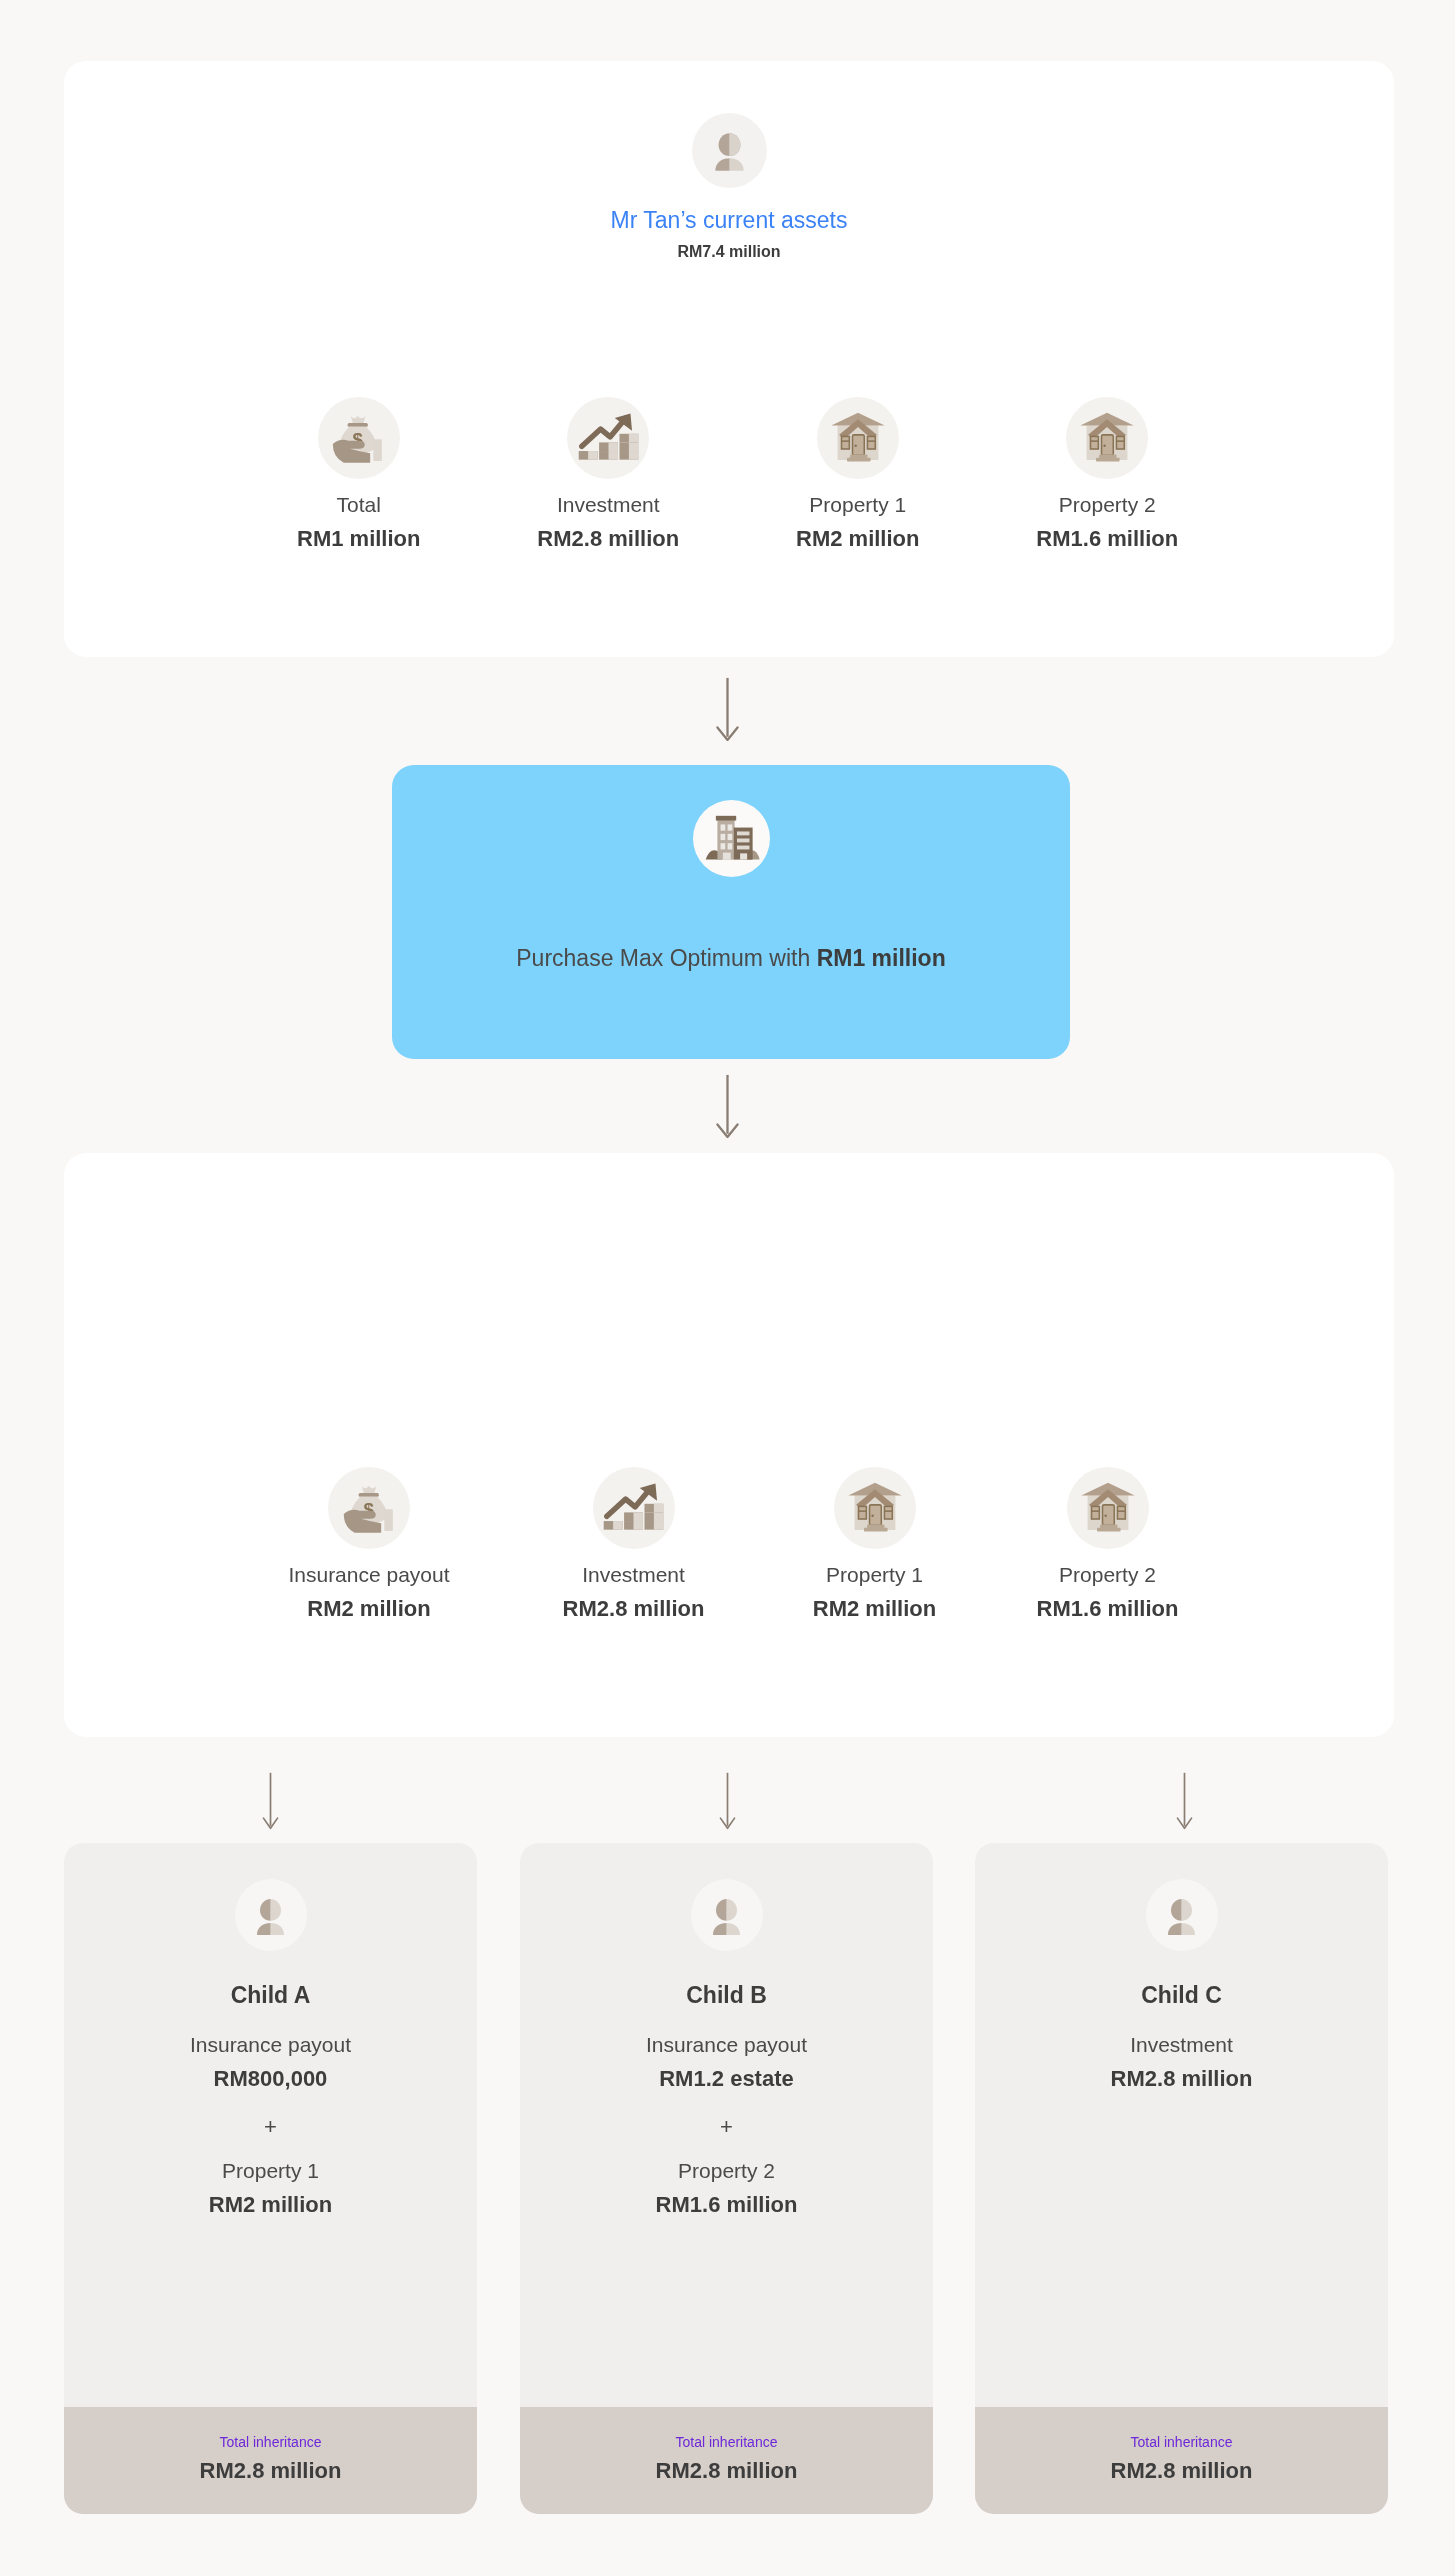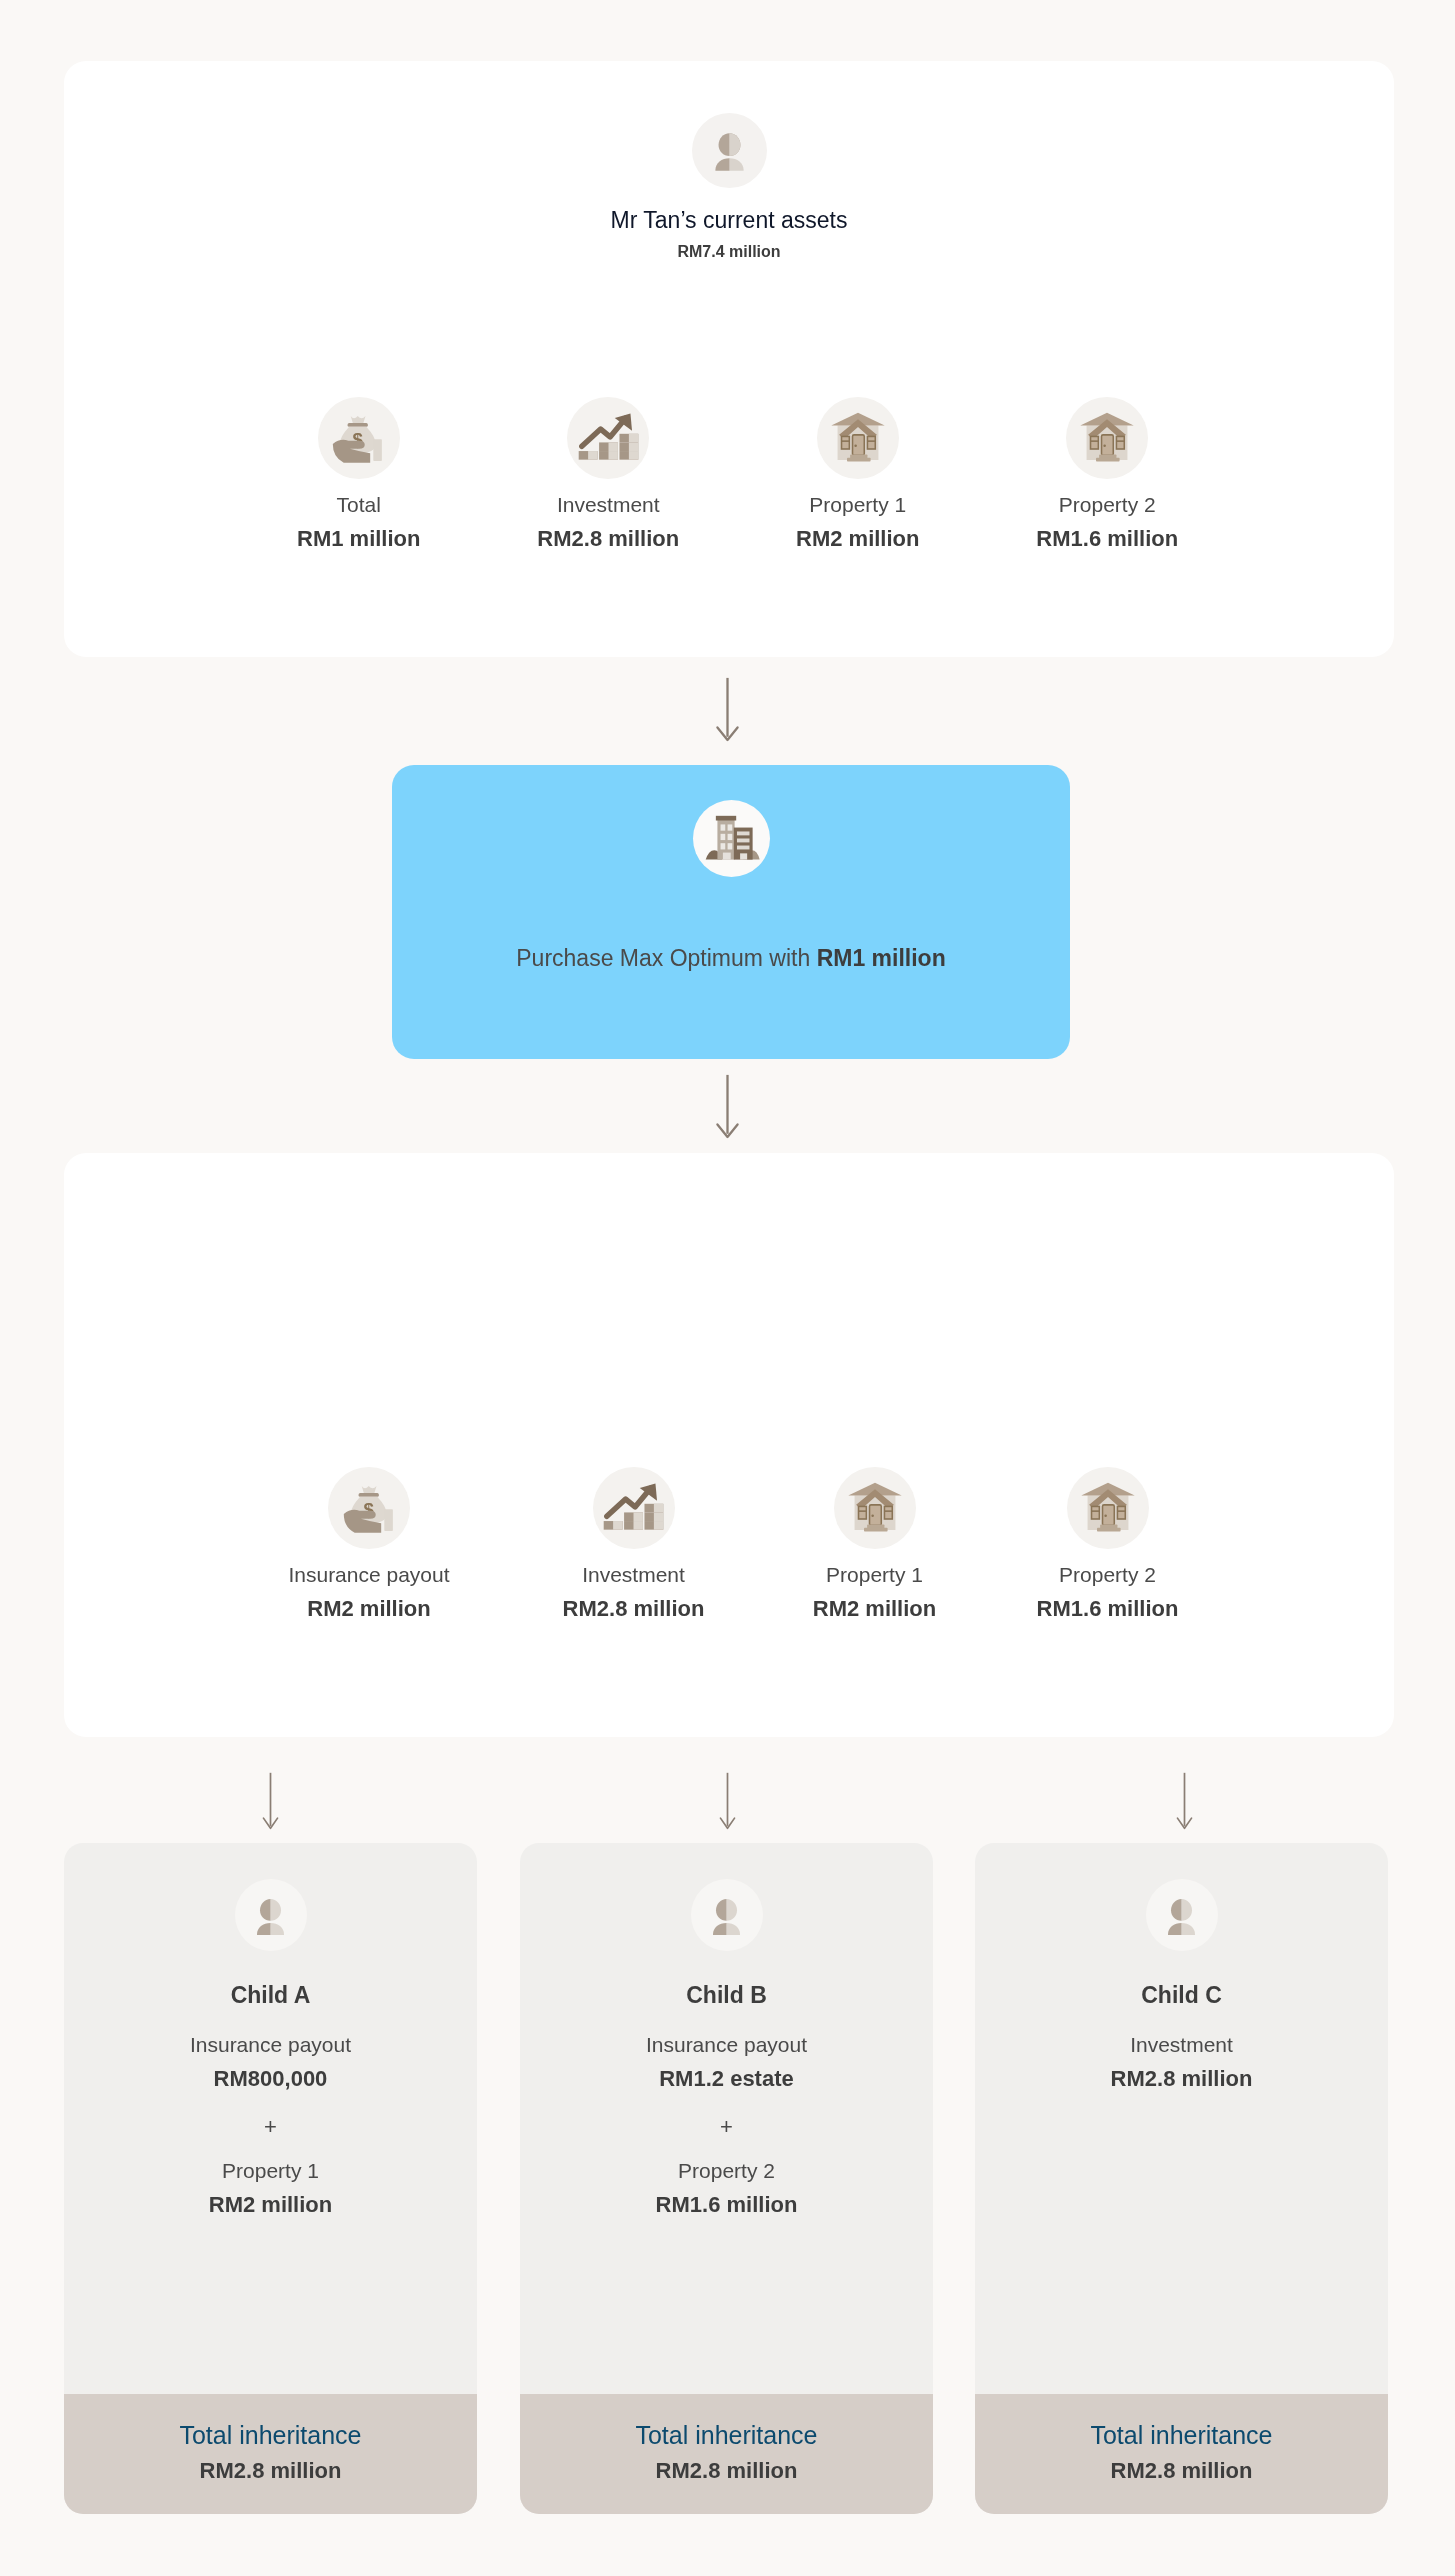--- a/index.html
+++ b/index.html
@@ -64,21 +64,21 @@
 
   
   .person-block {
     display: flex;
     flex-direction: column;
     align-items: center;
   }
   .person-block .p-title {
     margin-top: 19px;
     font-size: 23px;
-    color: #0f172a;
+    color: #3b82f6;
   }
   .person-block .p-amount {
     margin-top: 8.6px;
     font-size: 16px;
     font-weight: 700;
     color: #3d3d3d;
   }
 
   
   .asset-row {
@@ -178,22 +178,22 @@
     line-height: 1.42;
     margin-top: 17px;
     margin-bottom: 14px;
   }
   .child-footer {
     background: #d6cec8;
     padding: 27px 0 30px 0;
     text-align: center;
   }
   .child-footer .f-lbl {
-    font-size: 25px;
-    color: #0c4a6e;
+    font-size: 14px;
+    color: #6d28d9;
   }
   .child-footer .f-val {
     margin-top: 7.8px;
     font-size: 22px;
     font-weight: 700;
     color: #3d3d3d;
   }
 </style>
 </head>
 <body>

